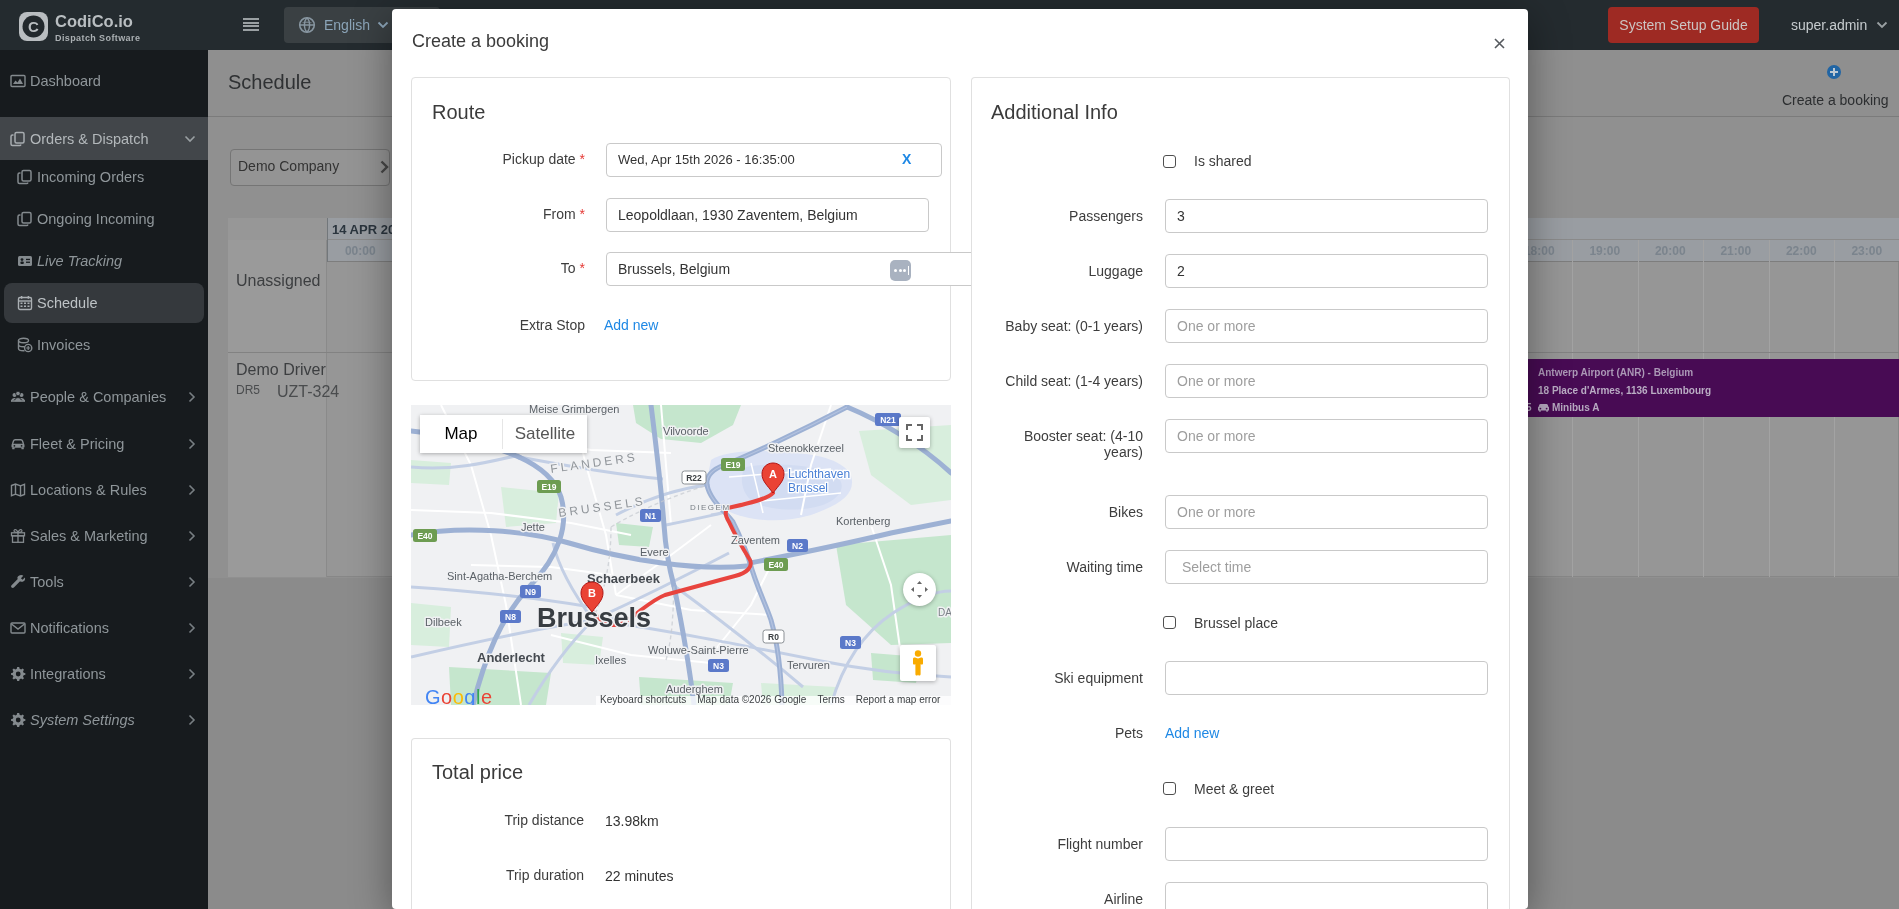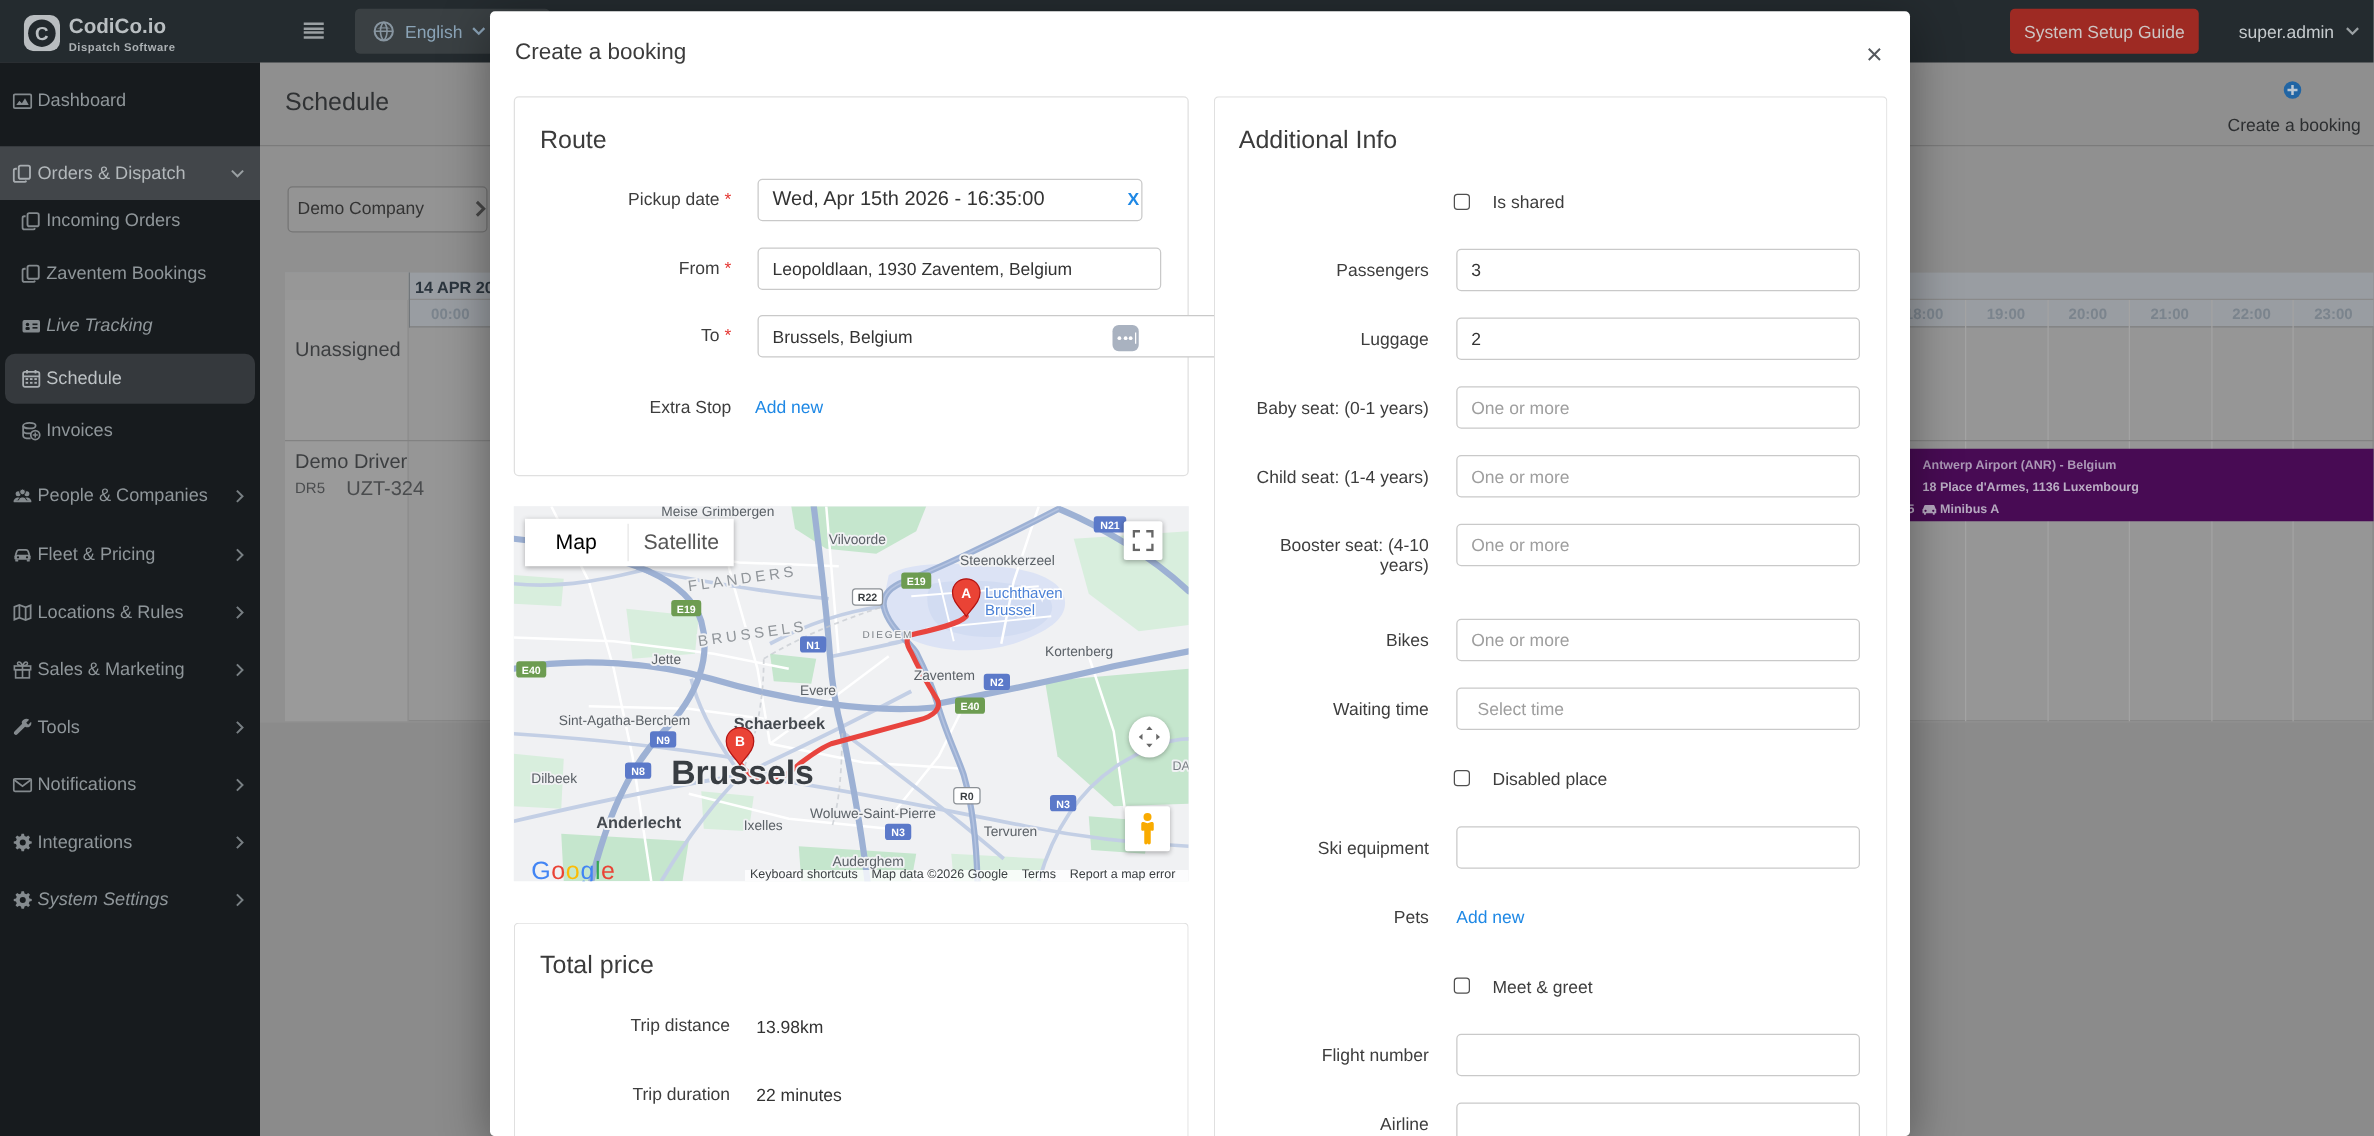--- a/index.html
+++ b/index.html
@@ -183,21 +183,21 @@
         <rect x="5" y="1.5" width="9" height="10.5" rx="1.5" fill="none" stroke="#848a8e" stroke-width="1.5"></rect>
         <path d="M3.5 4 L2.5 4 A1.5 1.5 0 0 0 1 5.5 L1 13 A1.5 1.5 0 0 0 2.5 14.5 L9.5 14.5 A1.5 1.5 0 0 0 11 13.5" fill="none" stroke="#848a8e" stroke-width="1.5"></path>
       </svg>
       <div class="txt" style="color:#8f969a;">Incoming Orders</div>
     </div>
     <div class="sideitem subitem" style="top:198px; height:42px;">
       <svg class="ic" width="16" height="16" viewBox="0 0 16 16">
         <rect x="5" y="1.5" width="9" height="10.5" rx="1.5" fill="none" stroke="#848a8e" stroke-width="1.5"></rect>
         <path d="M3.5 4 L2.5 4 A1.5 1.5 0 0 0 1 5.5 L1 13 A1.5 1.5 0 0 0 2.5 14.5 L9.5 14.5 A1.5 1.5 0 0 0 11 13.5" fill="none" stroke="#848a8e" stroke-width="1.5"></path>
       </svg>
-      <div class="txt" style="color:#8f969a;">Zaventem Bookings</div>
+      <div class="txt" style="color:#8f969a;">Ongoing Incoming</div>
     </div>
     <div class="sideitem subitem" style="top:240px; height:42px;">
       <svg class="ic" width="16" height="16" viewBox="0 0 16 16">
         <rect x="1" y="3" width="14" height="10" rx="1.5" fill="#848a8e"></rect>
         <circle cx="5" cy="6.6" r="1.4" fill="#171b1e"></circle>
         <rect x="3.4" y="8.6" width="3.4" height="2.4" rx="1" fill="#171b1e"></rect>
         <rect x="9" y="5.8" width="4" height="1.3" fill="#171b1e"></rect>
         <rect x="9" y="8.6" width="4" height="1.3" fill="#171b1e"></rect>
       </svg>
       <div class="txt" style="color:#8f969a;font-style:italic;">Live Tracking</div>
@@ -321,21 +321,21 @@
 
 <div class="abs" style="left:392px; top:9px; width:1136px; height:900px; background:#fff; border-radius:4px; box-shadow:0 10px 40px rgba(0,0,0,.4);"></div>
 <div class="abs" style="left:412px; top:31px; font-size:18px; color:#3b3b3b;">Create a booking</div>
 <svg class="abs" style="left:1494px; top:38px;" width="11" height="11" viewBox="0 0 11 11">
     <path d="M1 1 L10 10 M10 1 L1 10" stroke="#55595e" stroke-width="1.6"></path>
   </svg>
 
 <div class="card" style="left:411px; top:77px; width:540px; height:304px;"></div>
 <div class="ctitle" style="left:432px; top:101px;">Route</div>
 <div class="lbl" style="left:400px; top:151px; width:185px;">Pickup date <span class="ast">*</span></div>
-<div class="inp" style="left:606px; top:143px; width:308px; font-size:16px;">Wed, Apr 15th 2026 - 16:35:00</div>
+<div class="inp" style="left:606px; top:143px; width:336px; font-size:13px;">Wed, Apr 15th 2026 - 16:35:00</div>
 <div class="abs" style="left:902px; top:151px; font-size:14px; font-weight:bold; color:#1e88e5;">X</div>
 <div class="lbl" style="left:400px; top:206px; width:185px;">From <span class="ast">*</span></div>
 <div class="inp" style="left:606px; top:198px; width:323px;">Leopoldlaan, 1930 Zaventem, Belgium</div>
 <div class="lbl" style="left:400px; top:260px; width:185px;">To <span class="ast">*</span></div>
 <div class="inp" style="left:606px; top:252px; width:379px;">Brussels, Belgium</div>
 <div class="abs" style="left:890px; top:260px; width:21px; height:21px; background:#a9b2c0; border-radius:5px;"></div>
 <div class="abs" style="left:894px; top:269px; width:3px; height:3px; background:#fff; border-radius:50%;"></div>
 <div class="abs" style="left:898.5px; top:269px; width:3px; height:3px; background:#fff; border-radius:50%;"></div>
 <div class="abs" style="left:903px; top:269px; width:3px; height:3px; background:#fff; border-radius:50%;"></div>
 <div class="abs" style="left:907.5px; top:266px; width:1.6px; height:9px; background:#fff;"></div>
@@ -543,21 +543,21 @@
 <div class="inp ph" style="left:1165px; top:309px; width:323px;">One or more</div>
 <div class="lbl" style="left:943px; top:373px; width:200px;">Child seat: (1-4 years)</div>
 <div class="inp ph" style="left:1165px; top:364px; width:323px;">One or more</div>
 <div class="lbl" style="left:943px; top:428px; width:200px;">Booster seat: (4-10<br>years)</div>
 <div class="inp ph" style="left:1165px; top:419px; width:323px;">One or more</div>
 <div class="lbl" style="left:943px; top:504px; width:200px;">Bikes</div>
 <div class="inp ph" style="left:1165px; top:495px; width:323px;">One or more</div>
 <div class="lbl" style="left:943px; top:559px; width:200px;">Waiting time</div>
 <div class="inp ph" style="left:1165px; top:550px; width:323px;padding-left:16px;">Select time</div>
 <div class="cb" style="left:1163px; top:616px;"></div>
-<div class="cblab" style="left:1194px; top:615px;">Disabled place</div>
+<div class="cblab" style="left:1194px; top:615px;">Brussel place</div>
 <div class="lbl" style="left:943px; top:670px; width:200px;">Ski equipment</div>
 <div class="inp" style="left:1165px; top:661px; width:323px;"></div>
 <div class="lbl" style="left:943px; top:725px; width:200px;">Pets</div>
 <div class="link" style="left:1165px; top:725px;">Add new</div>
 <div class="cb" style="left:1163px; top:782px;"></div>
 <div class="cblab" style="left:1194px; top:781px;">Meet &amp; greet</div>
 <div class="lbl" style="left:943px; top:836px; width:200px;">Flight number</div>
 <div class="inp" style="left:1165px; top:827px; width:323px;"></div>
 <div class="lbl" style="left:943px; top:891px; width:200px;">Airline</div>
 <div class="inp" style="left:1165px; top:882px; width:323px;"></div>

